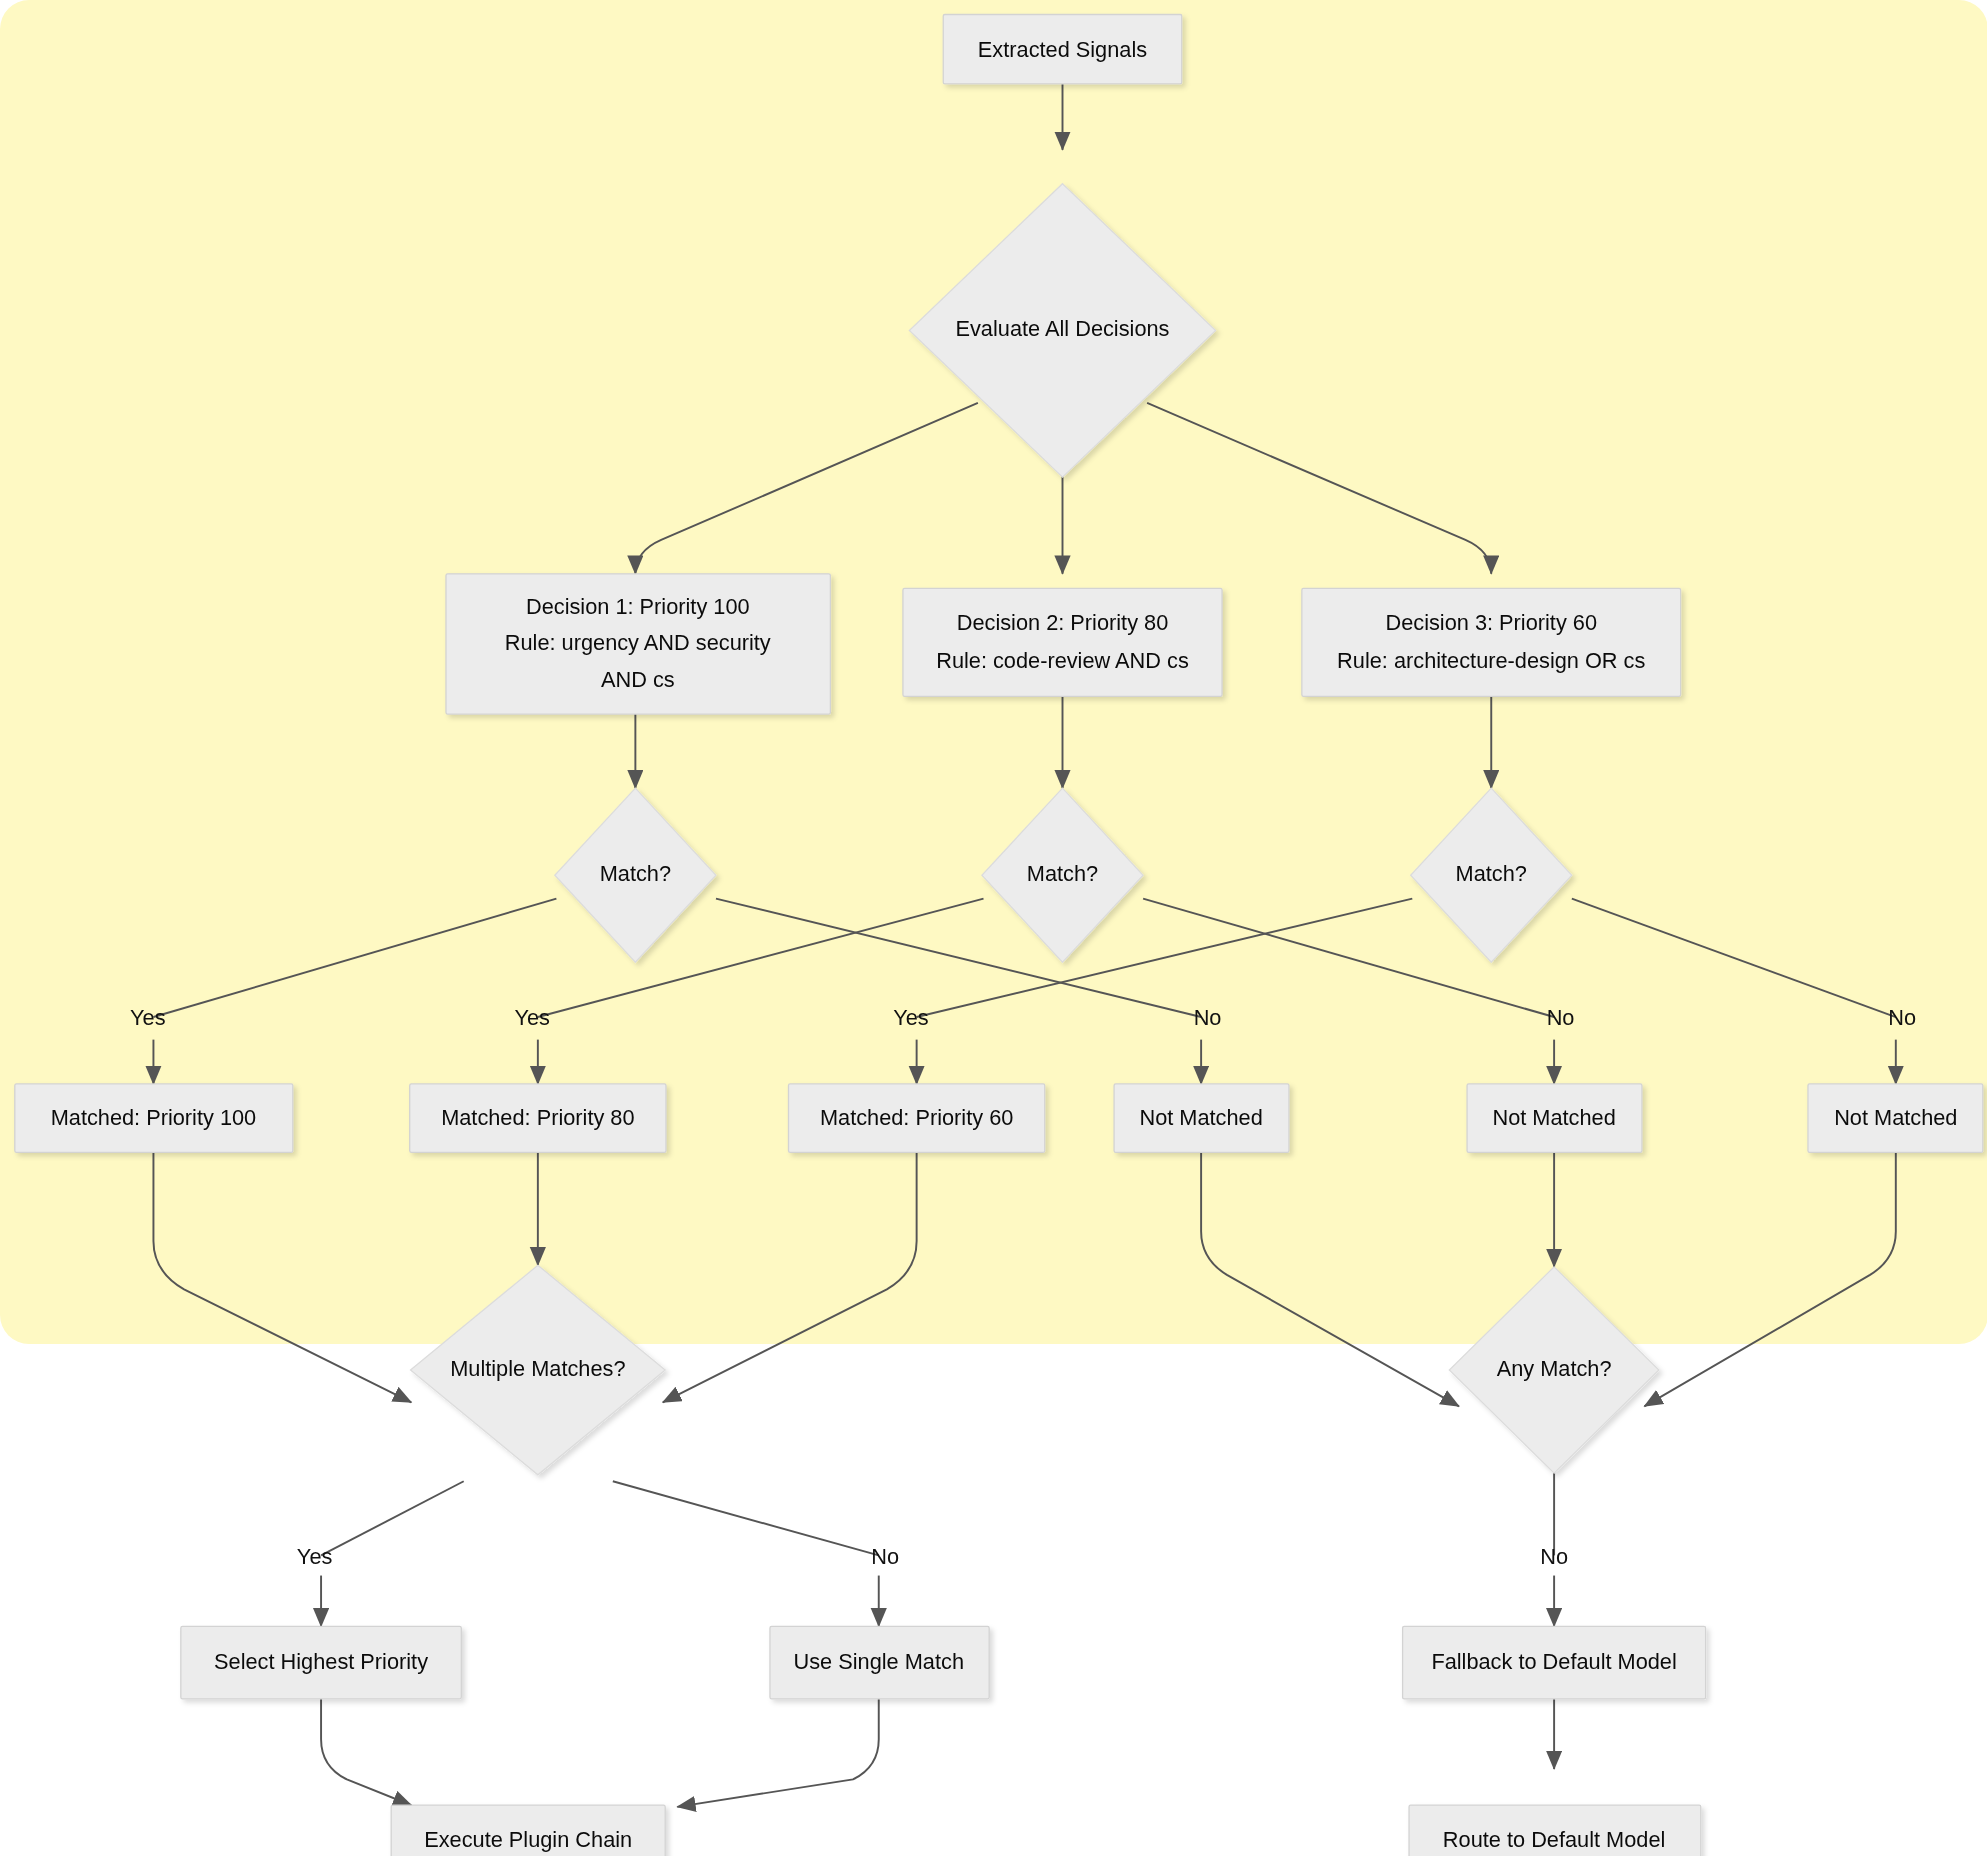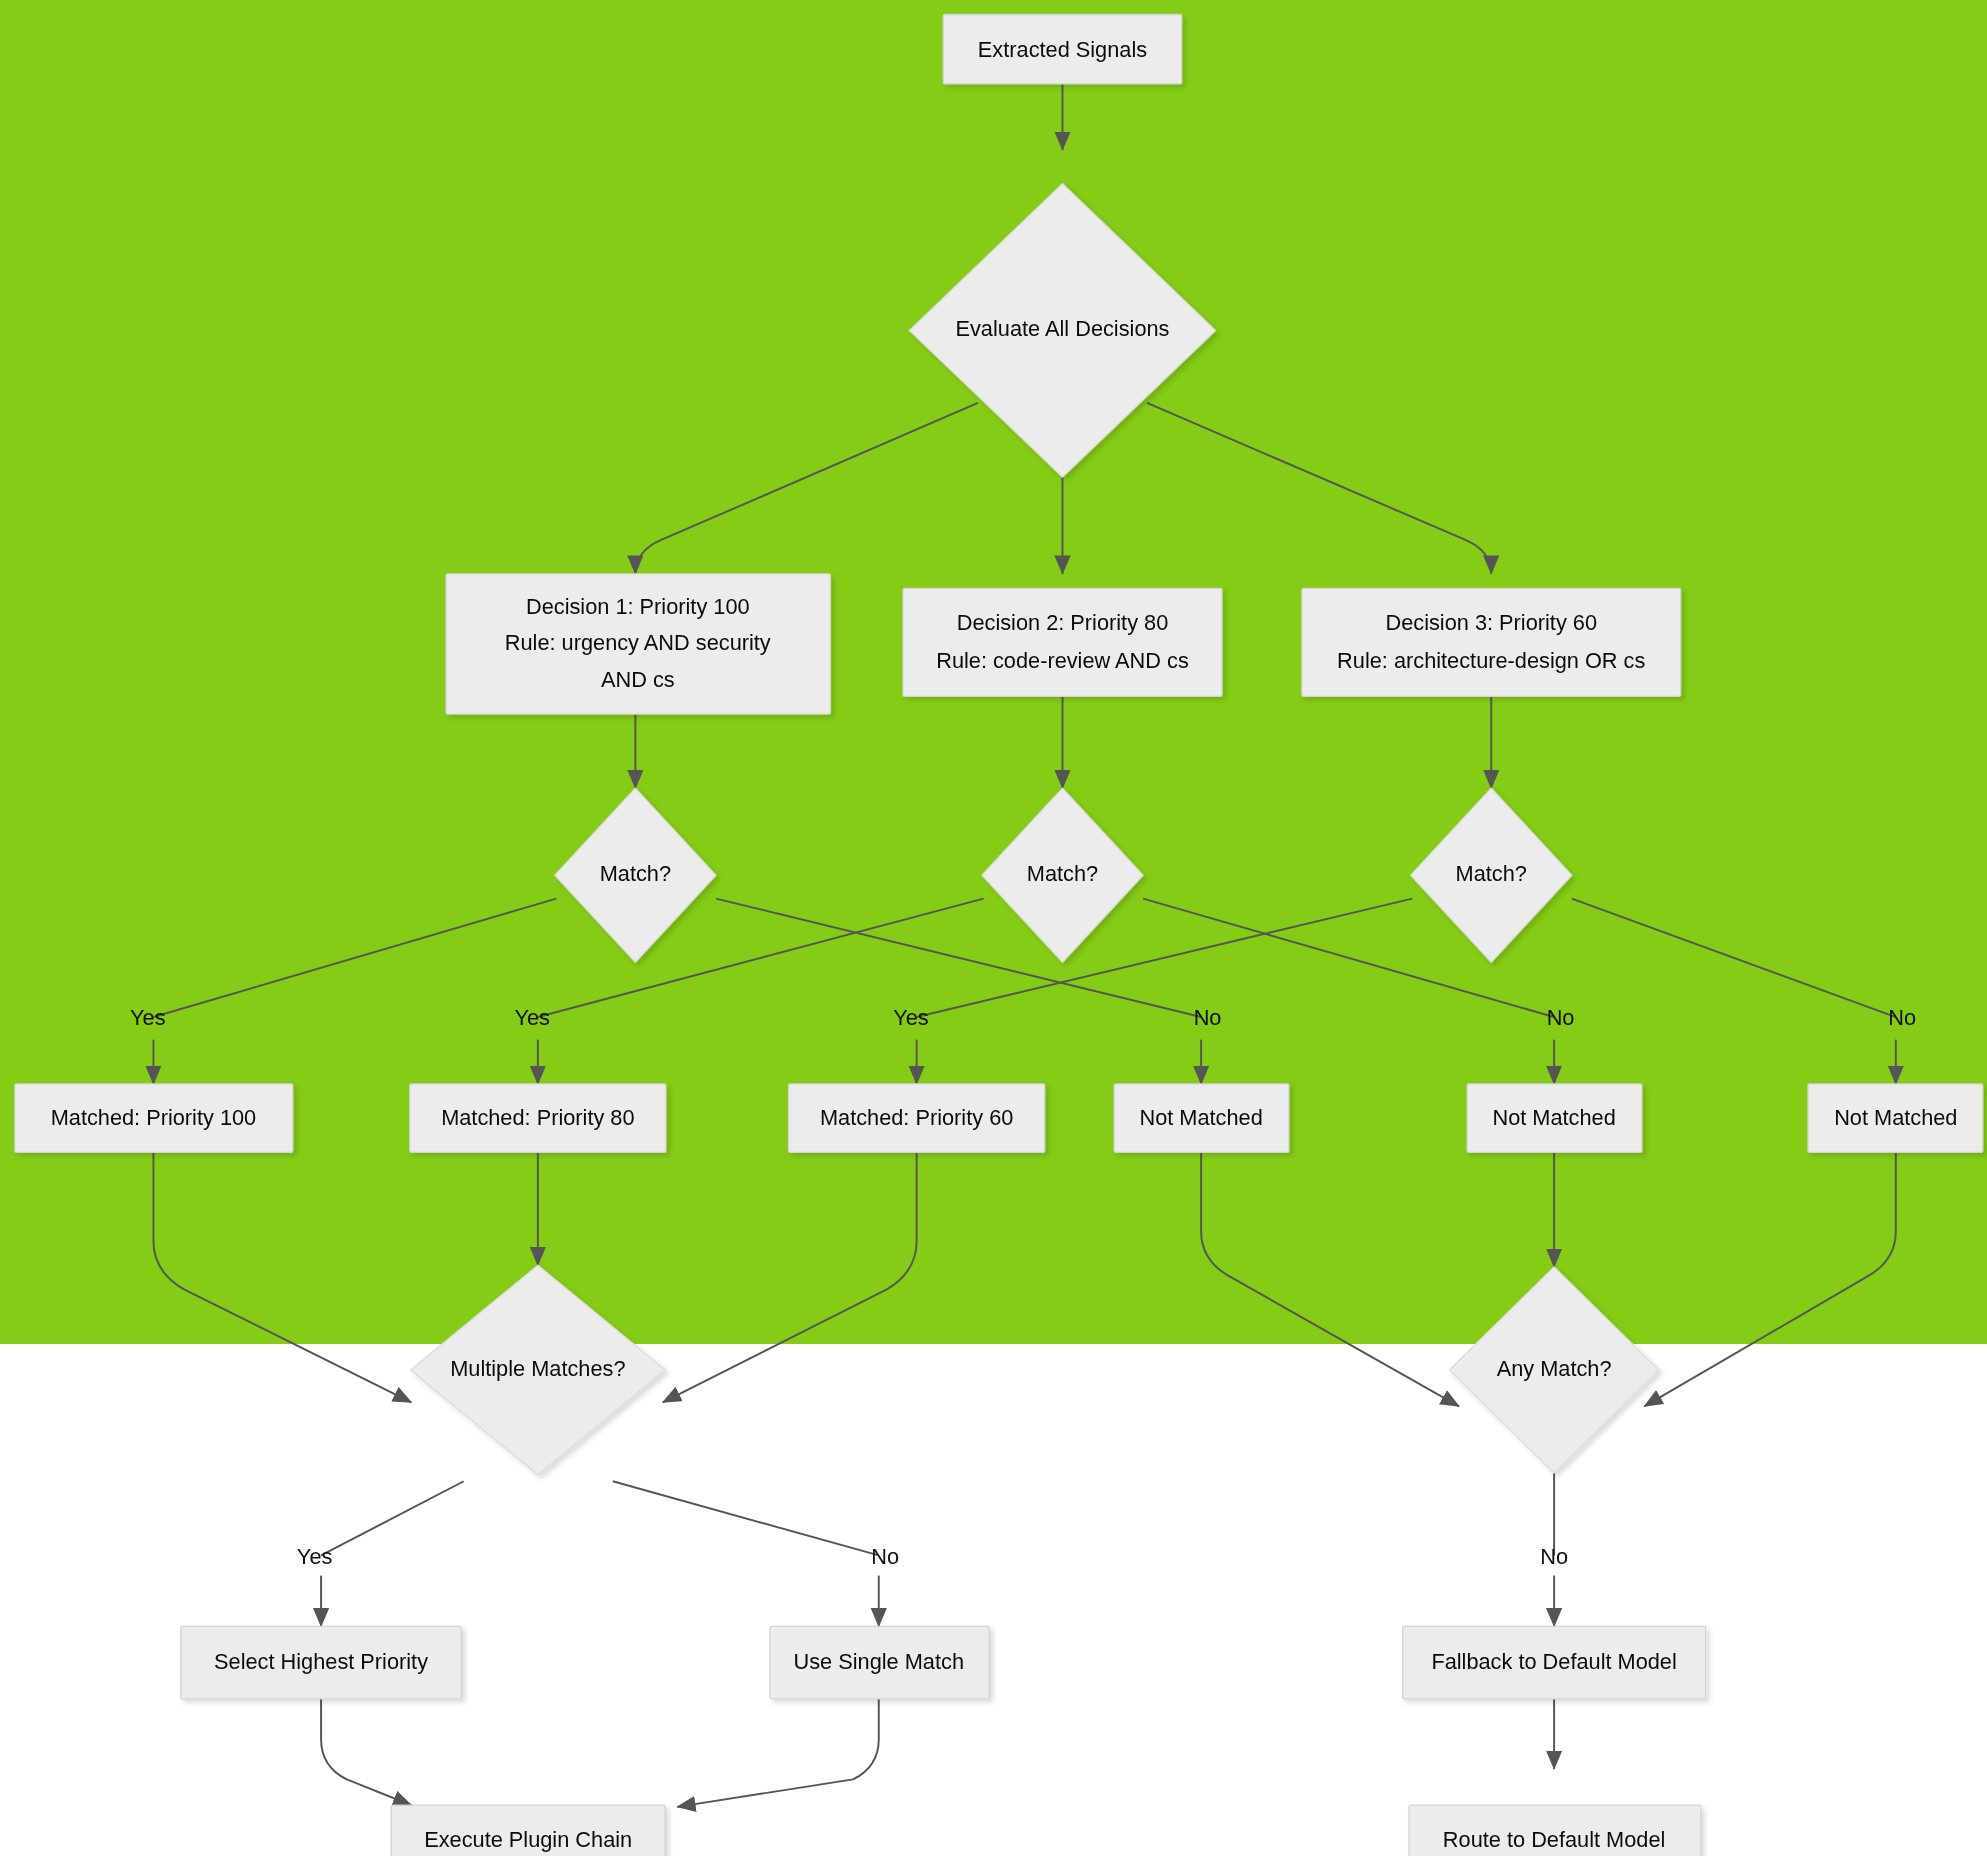--- a/index.html
+++ b/index.html
@@ -10,21 +10,22 @@
   body {
     width: 1988px;
     height: 1856px;
     font-family: "Liberation Sans", sans-serif;
     overflow: hidden;
   }
   #flow-root {
     position: relative;
     width: 1988px;
     height: 1344px;
-    background: #84cc16;
+    background: #fef9c3;
+    border-radius: 29px;
   }
   svg#flow-svg {
     position: absolute;
     left: 0;
     top: 0;
     width: 1988px;
     height: 1856px;
     display: block;
   }
   .node-rect {

